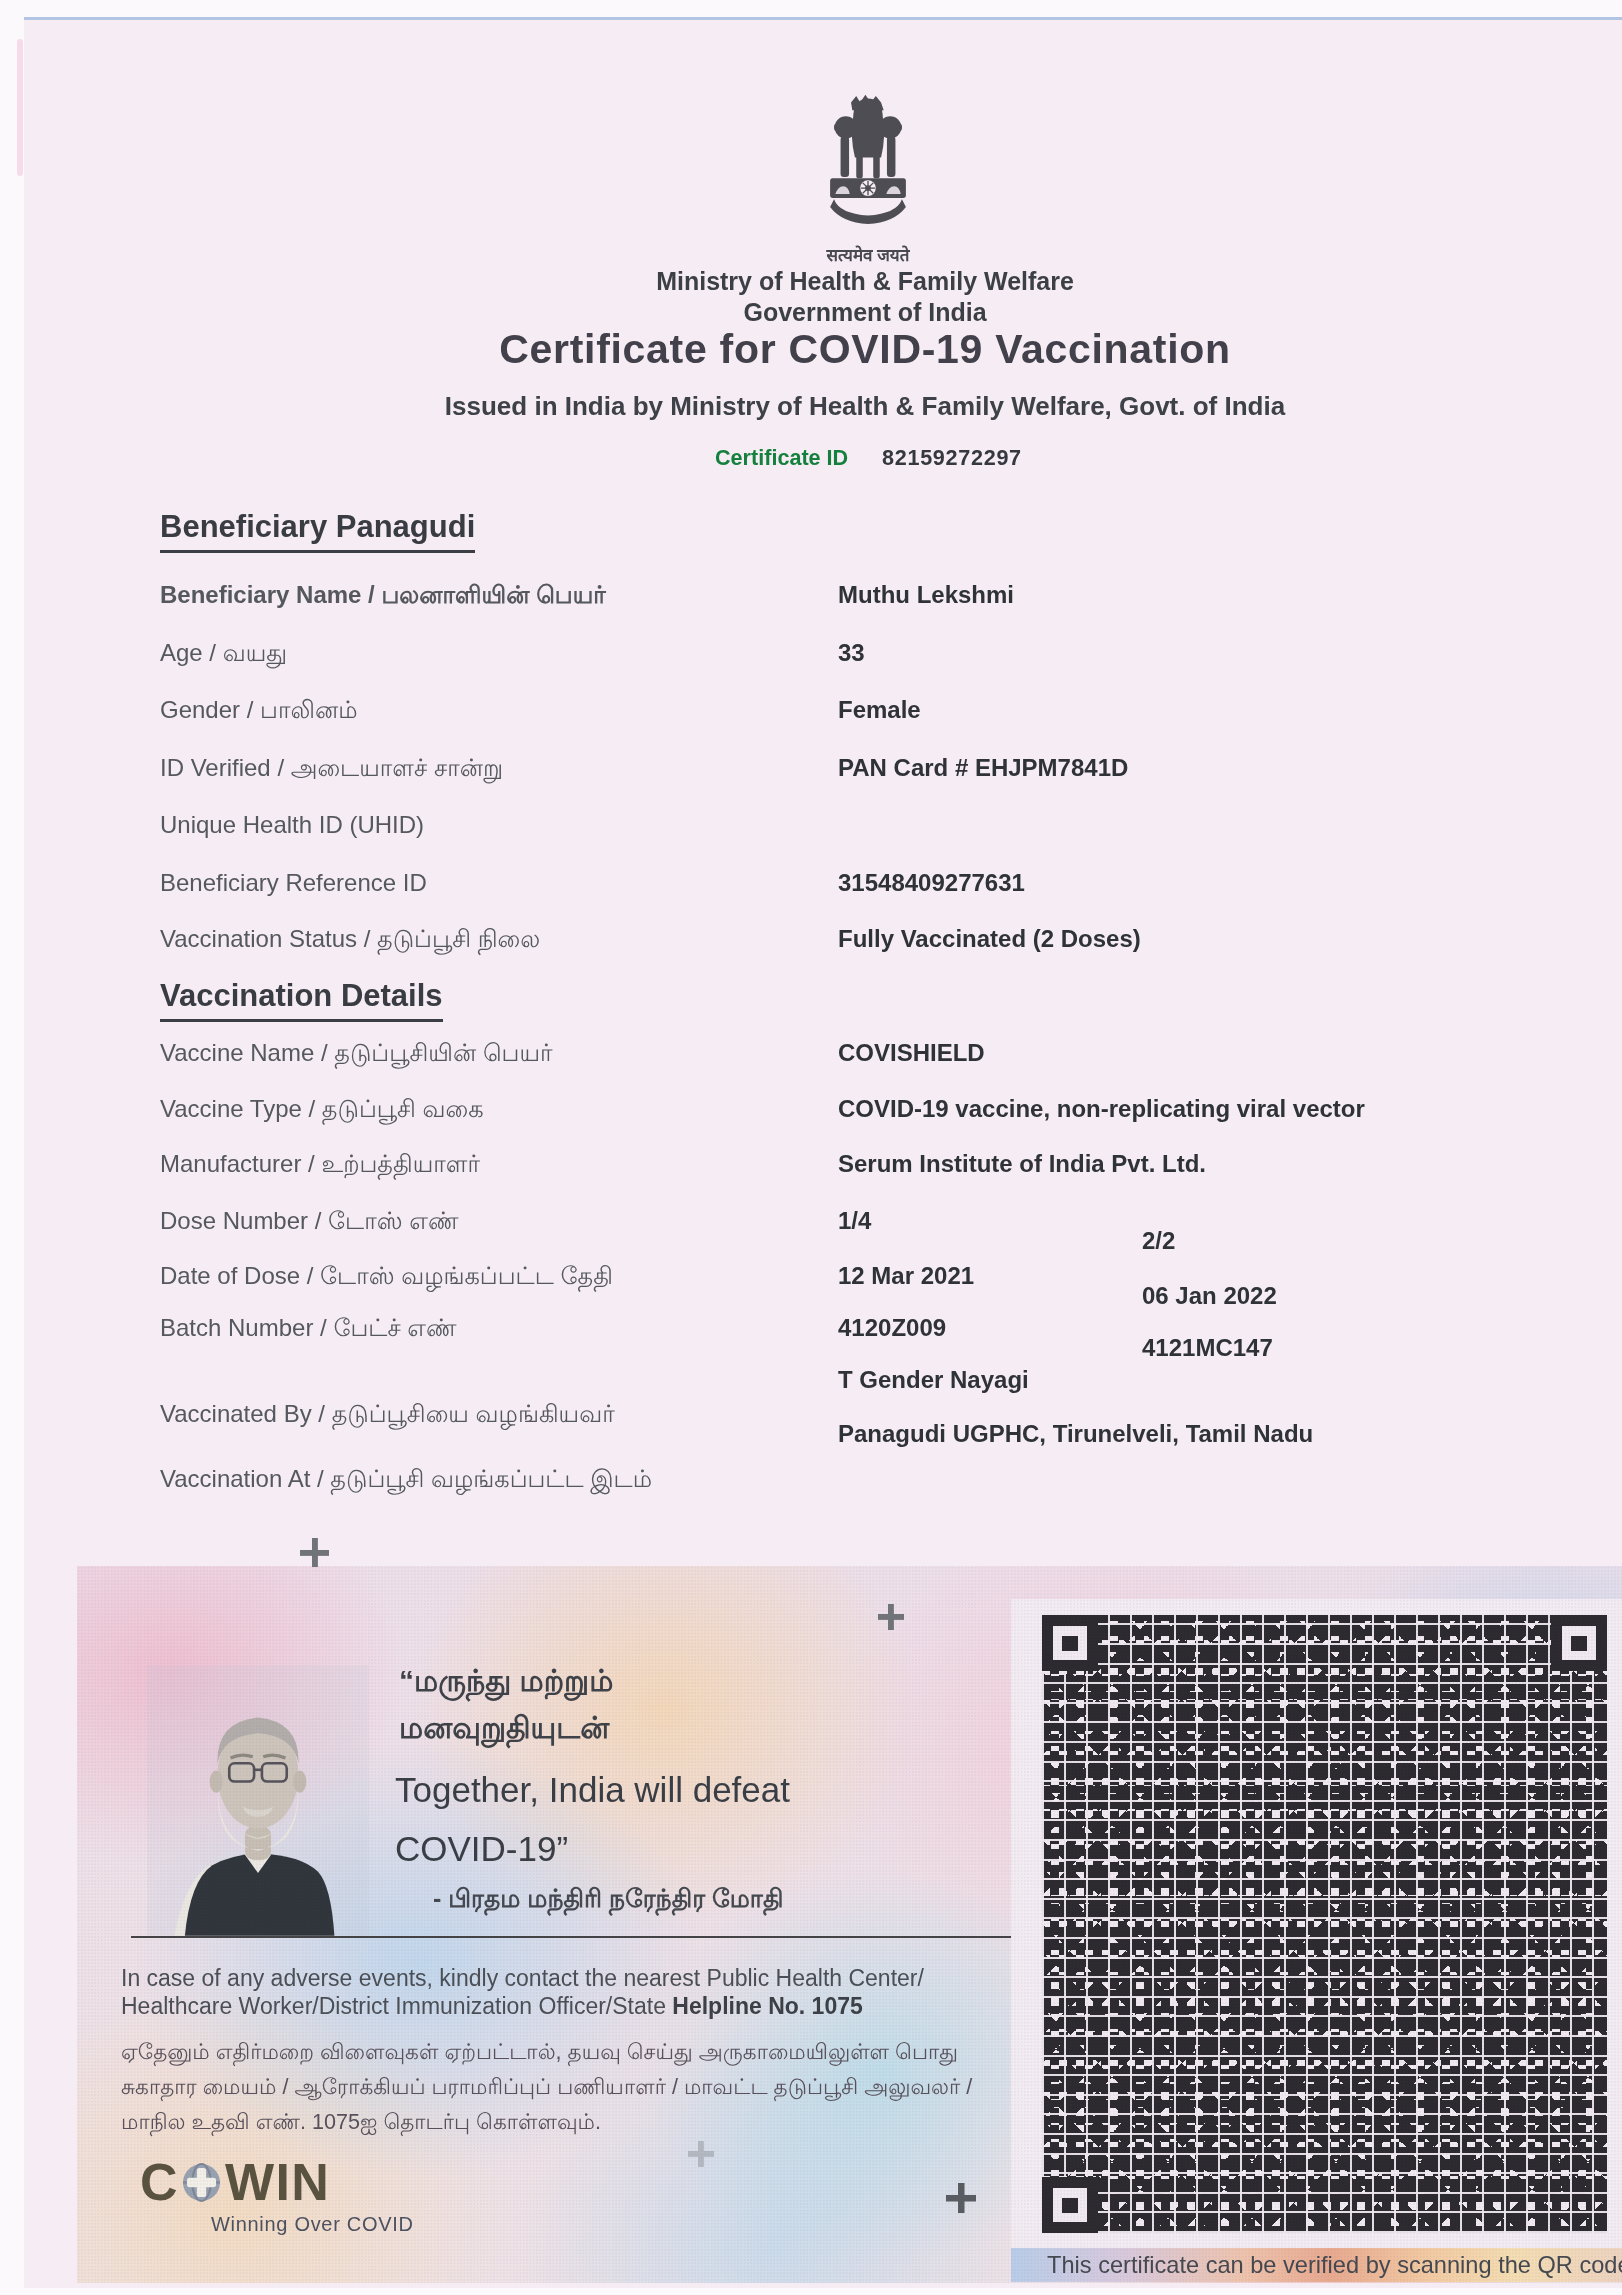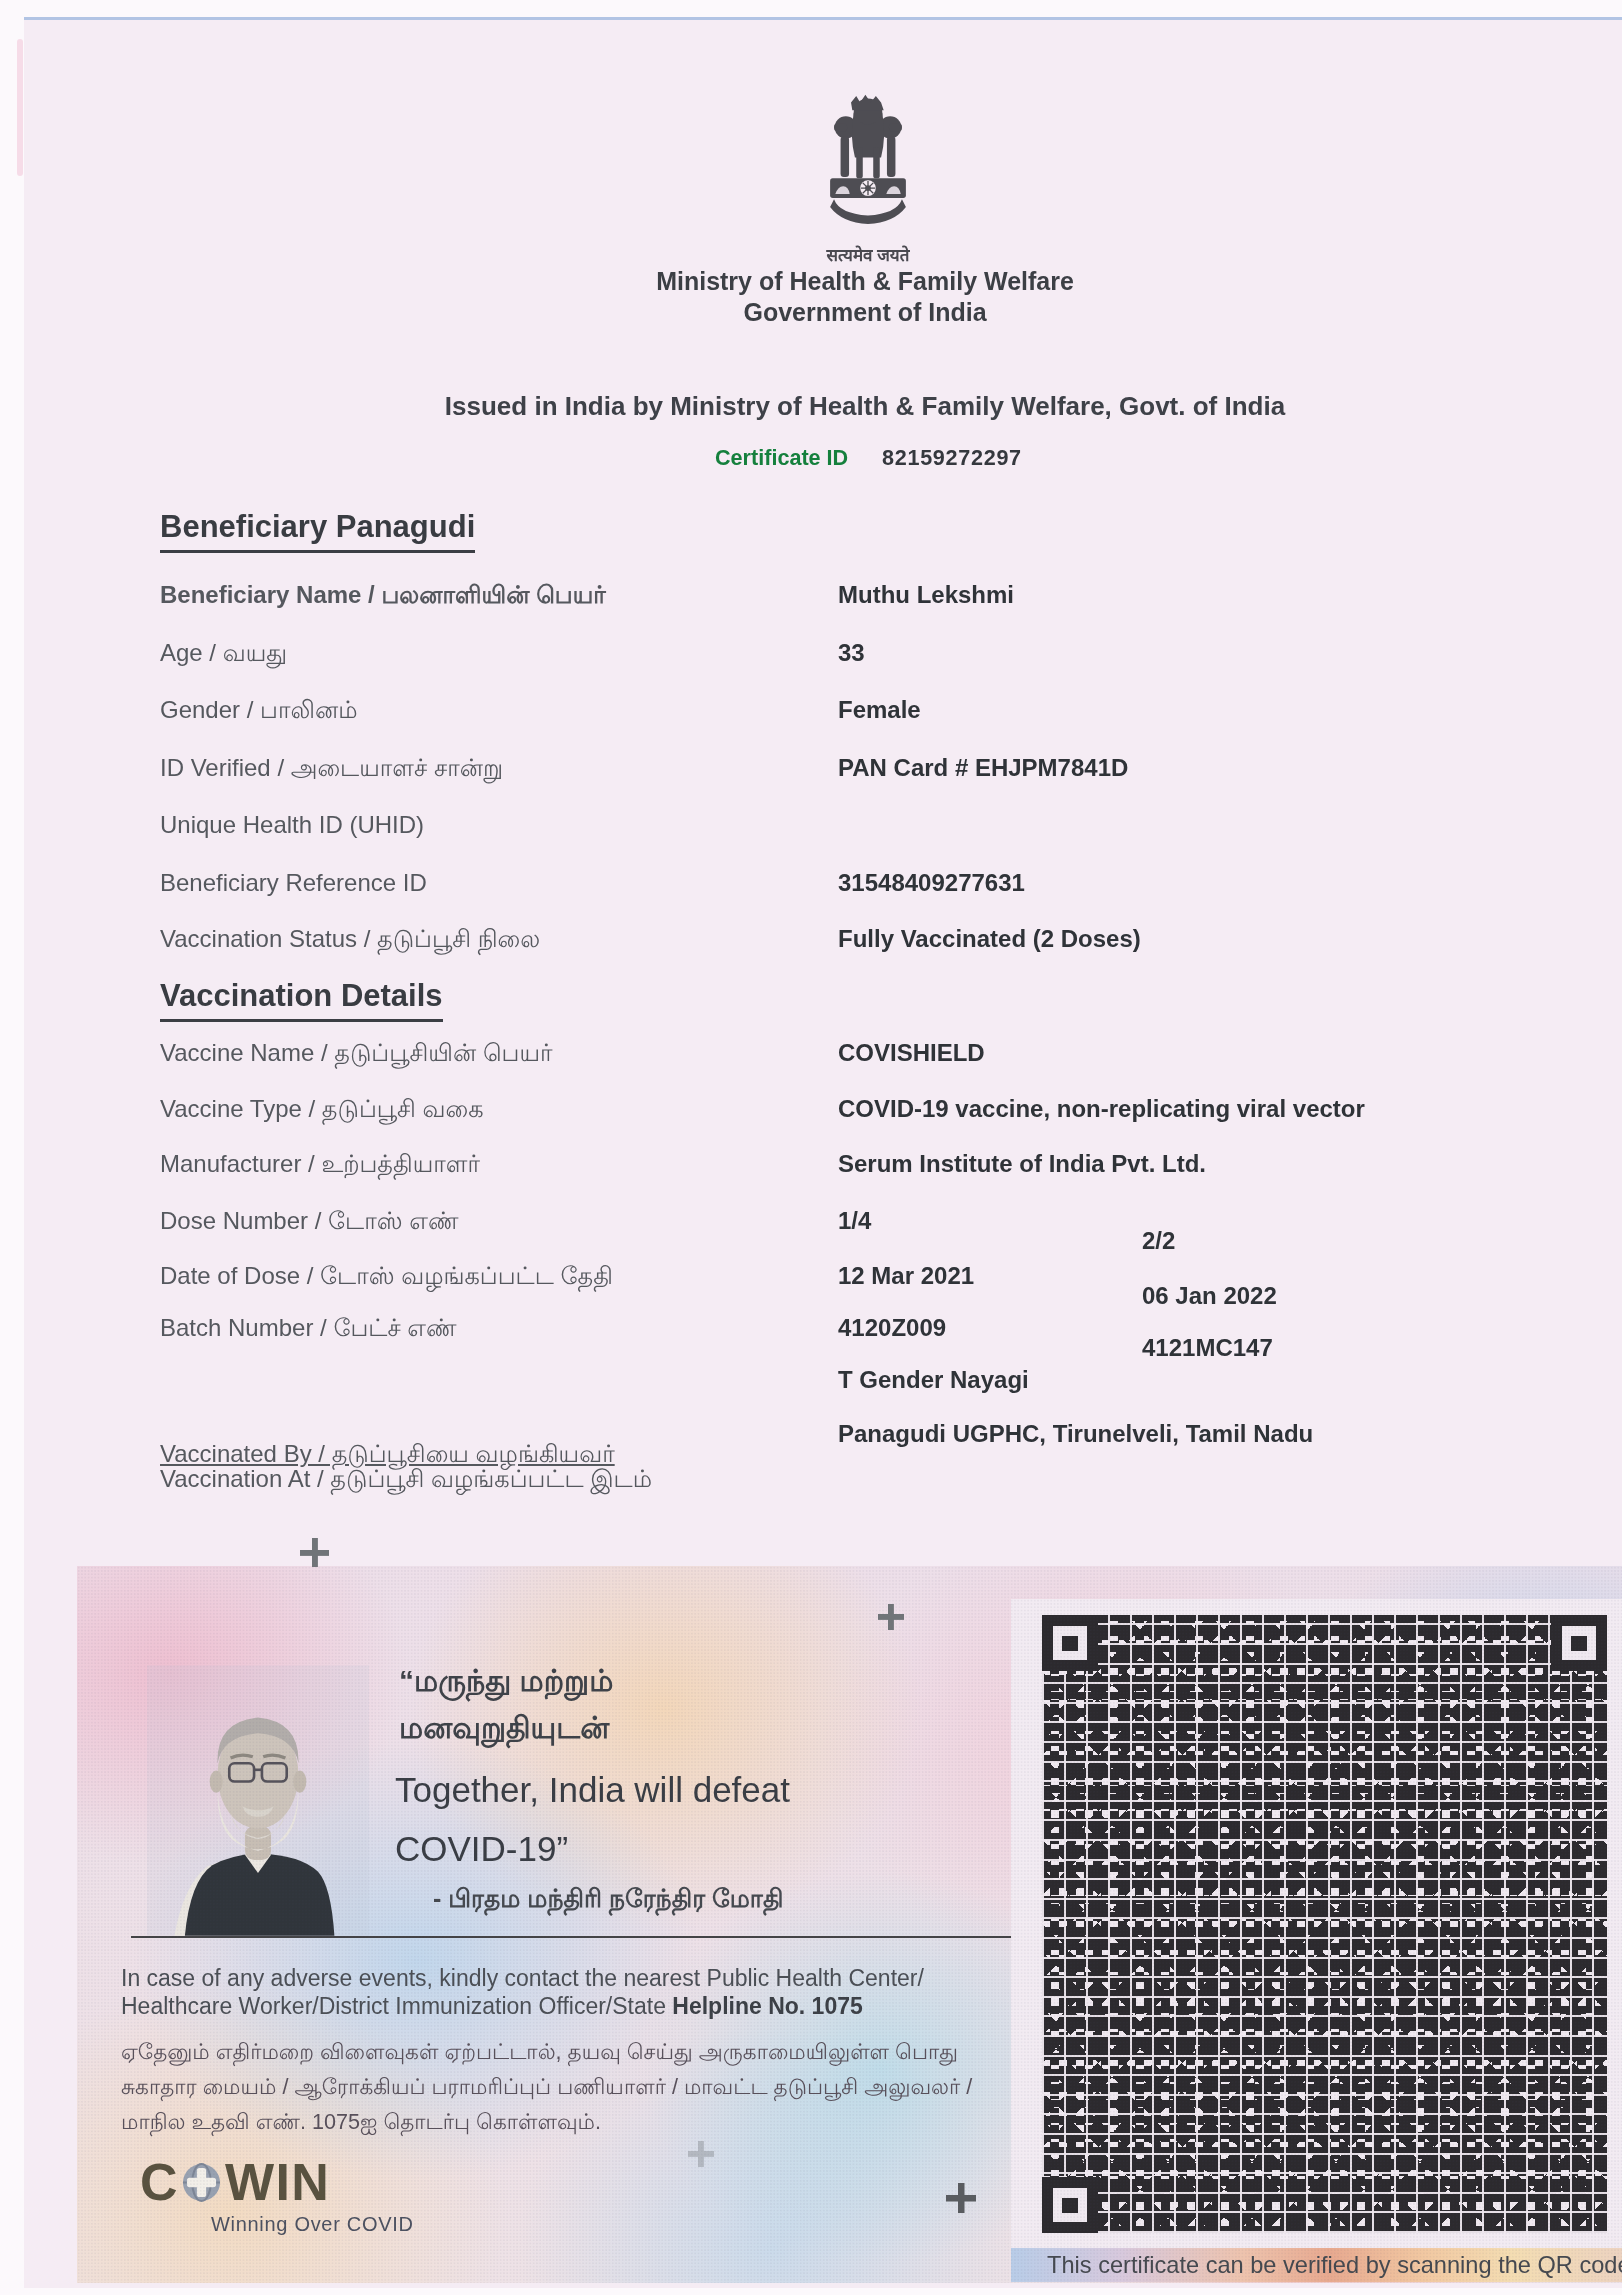--- a/index.html
+++ b/index.html
@@ -117,20 +117,21 @@
       <path d="M98,176 q4,-12 12,-12 q8,0 10,12 Z" fill="#f5ecf4" opacity=".85"></path>
 
       <path d="M18,184 Q26,206 70,209 Q114,206 122,184 L128,196 Q110,220 70,222 Q30,220 12,196 Z"></path>
     </g>
   </svg>
   <div class="abs centered emblem-caption" style="left:868px;top:243px;">सत्यमेव जयते</div>
 
   <div class="abs centered ministry" style="left:865px;top:267px;">Ministry of Health &amp; Family Welfare</div>
   <div class="abs centered ministry" style="left:865px;top:298px;">Government of India</div>
 
+  <div class="abs centered cert-title" style="left:865px;top:326px;">Certificate for COVID-19 Vaccination</div>
   <div class="abs centered cert-subtitle" style="left:865px;top:391px;">Issued in India by Ministry of Health &amp; Family Welfare, Govt. of India</div>
 
   <div class="abs certid-label" style="left:715px;top:445px;">Certificate ID</div>
   <div class="abs certid-value" style="left:882px;top:445px;">82159272297</div>
 
   <div class="abs section-heading" style="left:160px;top:509px;">Beneficiary Panagudi</div>
 
   <div>
     <span class="row-label" style="top:581px;font-weight:bold;">Beneficiary Name / பலனாளியின் பெயர்</span>
     <span class="row-value" style="top:581px;">Muthu Lekshmi</span>
@@ -159,21 +160,21 @@
     <span class="row-value" style="top:1150px;">Serum Institute of India Pvt. Ltd.</span>
     <span class="row-label" style="top:1207px;">Dose Number / டோஸ் எண்</span>
     <span class="row-value" style="top:1207px;">1/4</span>
     <span class="row-value2" style="top:1207px;">2/2</span>
     <span class="row-label" style="top:1262px;">Date of Dose / டோஸ் வழங்கப்பட்ட தேதி</span>
     <span class="row-value" style="top:1262px;">12 Mar 2021</span>
     <span class="row-value2" style="top:1262px;">06 Jan 2022</span>
     <span class="row-label" style="top:1314px;">Batch Number / பேட்ச் எண்</span>
     <span class="row-value" style="top:1314px;">4120Z009</span>
     <span class="row-value2" style="top:1314px;">4121MC147</span>
-    <span class="row-label" style="top:1440px;text-decoration:underline;">Vaccinated By / தடுப்பூசியை வழங்கியவர்</span>
+    <span class="row-label" style="top:1400px;">Vaccinated By / தடுப்பூசியை வழங்கியவர்</span>
     <span class="row-value" style="top:1366px;">T Gender Nayagi</span>
     <span class="row-label" style="top:1420px;margin-top:45px;">Vaccination At / தடுப்பூசி வழங்கப்பட்ட இடம்</span>
     <span class="row-value" style="top:1420px;">Panagudi UGPHC, Tirunelveli, Tamil Nadu</span>
   </div>
 
   <div class="banner">
 
     <svg class="portrait" viewBox="0 0 340 414">
       <rect x="0" y="0" width="340" height="414" fill="rgba(190,200,215,.18)"></rect>
 

